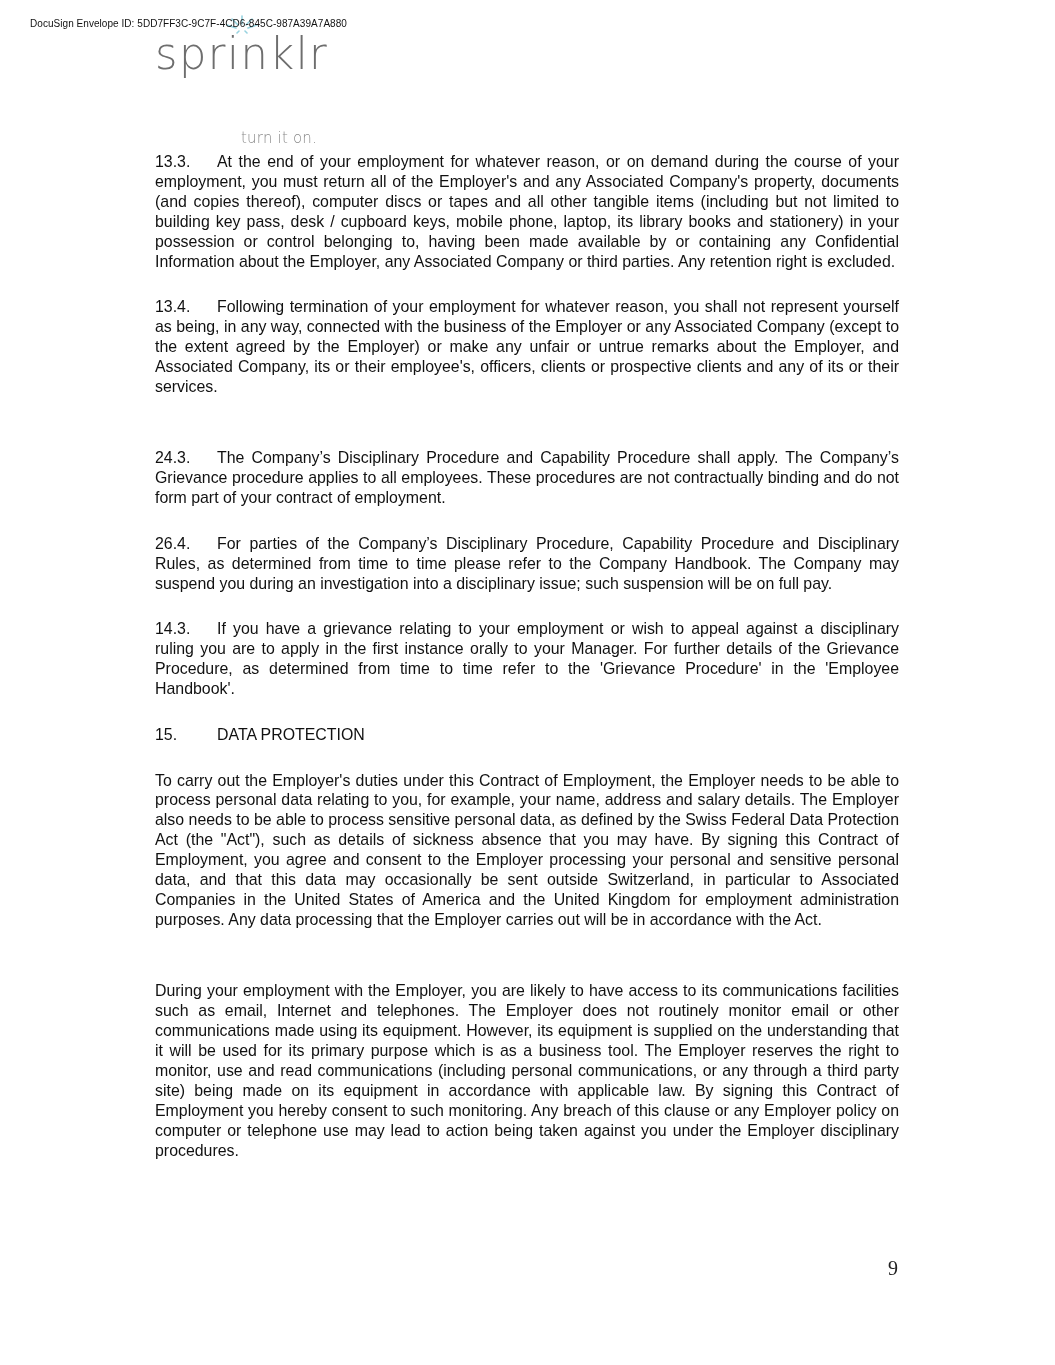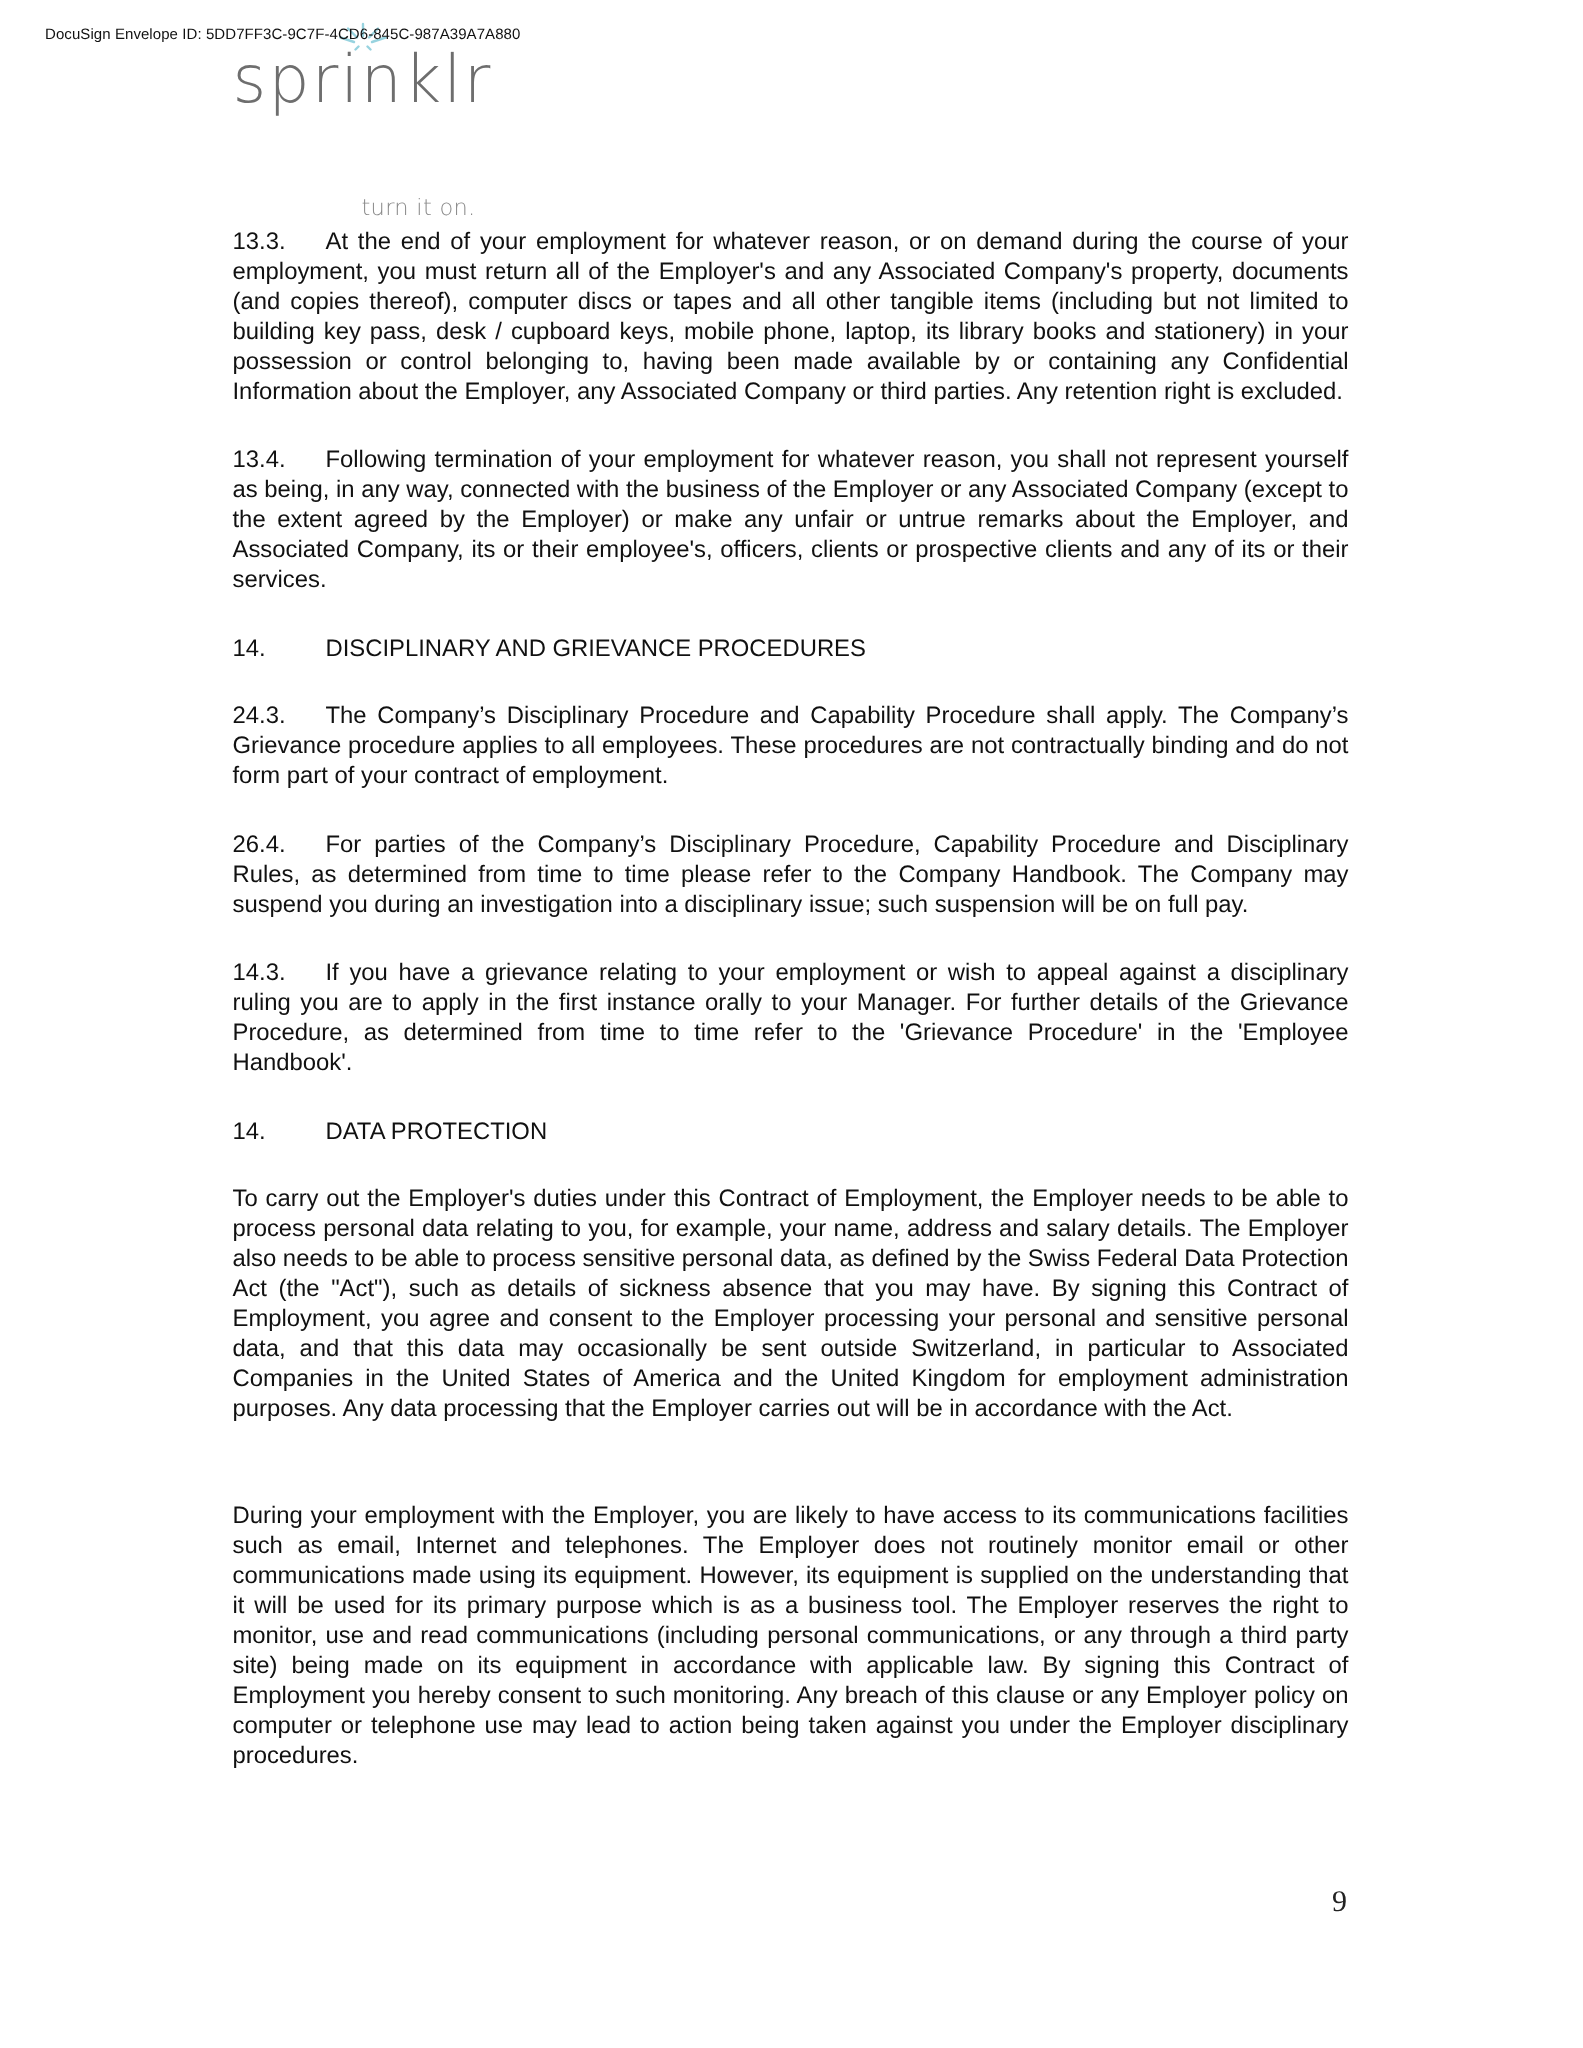--- a/index.html
+++ b/index.html
@@ -35,29 +35,28 @@
   </svg>
   <div class="logo-word">sprinklr</div>
   <div class="logo-tag">turn it on.</div>
 </div>
 
 <div class="doc">
   <p class="para"><span class="num">13.3.</span><span>At the end of your employment for whatever reason, or on demand during the course of your employment, you must return all of the Employer's and any Associated Company's property, documents (and copies thereof), computer discs or tapes and all other tangible items (including but not limited to building key pass, desk / cupboard keys, mobile phone, laptop, its library books and stationery) in your possession or control belonging to, having been made available by or containing any Confidential Information about the Employer, any Associated Company or third parties. Any retention right is excluded.</span></p>
   <div class="gap"></div>
   <p class="para"><span class="num">13.4.</span><span>Following termination of your employment for whatever reason, you shall not represent yourself as being, in any way, connected with the business of the Employer or any Associated Company (except to the extent agreed by the Employer) or make any unfair or untrue remarks about the Employer, and Associated Company, its or their employee's, officers, clients or prospective clients and any of its or their services.</span></p>
   <div class="gap"></div>
-  <p class="heading"><span class="num">14.</span><span>DISCIPLINARY AND GRIEVANCE PROCEDURES</span></p>
   <div class="gap"></div>
   <p class="para"><span class="num">24.3.</span><span>The Company’s Disciplinary Procedure and Capability Procedure shall apply. The Company’s Grievance procedure applies to all employees. These procedures are not contractually binding and do not form part of your contract of employment.</span></p>
   <div class="gap"></div>
   <p class="para"><span class="num">26.4.</span><span>For parties of the Company’s Disciplinary Procedure, Capability Procedure and Disciplinary Rules, as determined from time to time please refer to the Company Handbook. The Company may suspend you during an investigation into a disciplinary issue; such suspension will be on full pay.</span></p>
   <div class="gap"></div>
   <p class="para"><span class="num">14.3.</span><span>If you have a grievance relating to your employment or wish to appeal against a disciplinary ruling you are to apply in the first instance orally to your Manager. For further details of the Grievance Procedure, as determined from time to time refer to the 'Grievance Procedure' in the 'Employee Handbook'.</span></p>
   <div class="gap"></div>
-  <p class="heading"><span class="num">14.</span><span>DATA PROTECTION</span></p>
+  <p class="heading"><span class="num">15.</span><span>DATA PROTECTION</span></p>
   <div class="gap"></div>
   <p class="para">To carry out the Employer's duties under this Contract of Employment, the Employer needs to be able to process personal data relating to you, for example, your name, address and salary details. The Employer also needs to be able to process sensitive personal data, as defined by the Swiss Federal Data Protection Act (the "Act"), such as details of sickness absence that you may have. By signing this Contract of Employment, you agree and consent to the Employer processing your personal and sensitive personal data, and that this data may occasionally be sent outside Switzerland, in particular to Associated Companies in the United States of America and the United Kingdom for employment administration purposes. Any data processing that the Employer carries out will be in accordance with the Act.</p>
   <div class="gap"></div>
   <div class="gap"></div>
   <p class="para">During your employment with the Employer, you are likely to have access to its communications facilities such as email, Internet and telephones. The Employer does not routinely monitor email or other communications made using its equipment. However, its equipment is supplied on the understanding that it will be used for its primary purpose which is as a business tool. The Employer reserves the right to monitor, use and read communications (including personal communications, or any through a third party site) being made on its equipment in accordance with applicable law. By signing this Contract of Employment you hereby consent to such monitoring. Any breach of this clause or any Employer policy on computer or telephone use may lead to action being taken against you under the Employer disciplinary procedures.</p>
 </div>
 
 <div class="page-number">9</div>
 
 </body></html>

